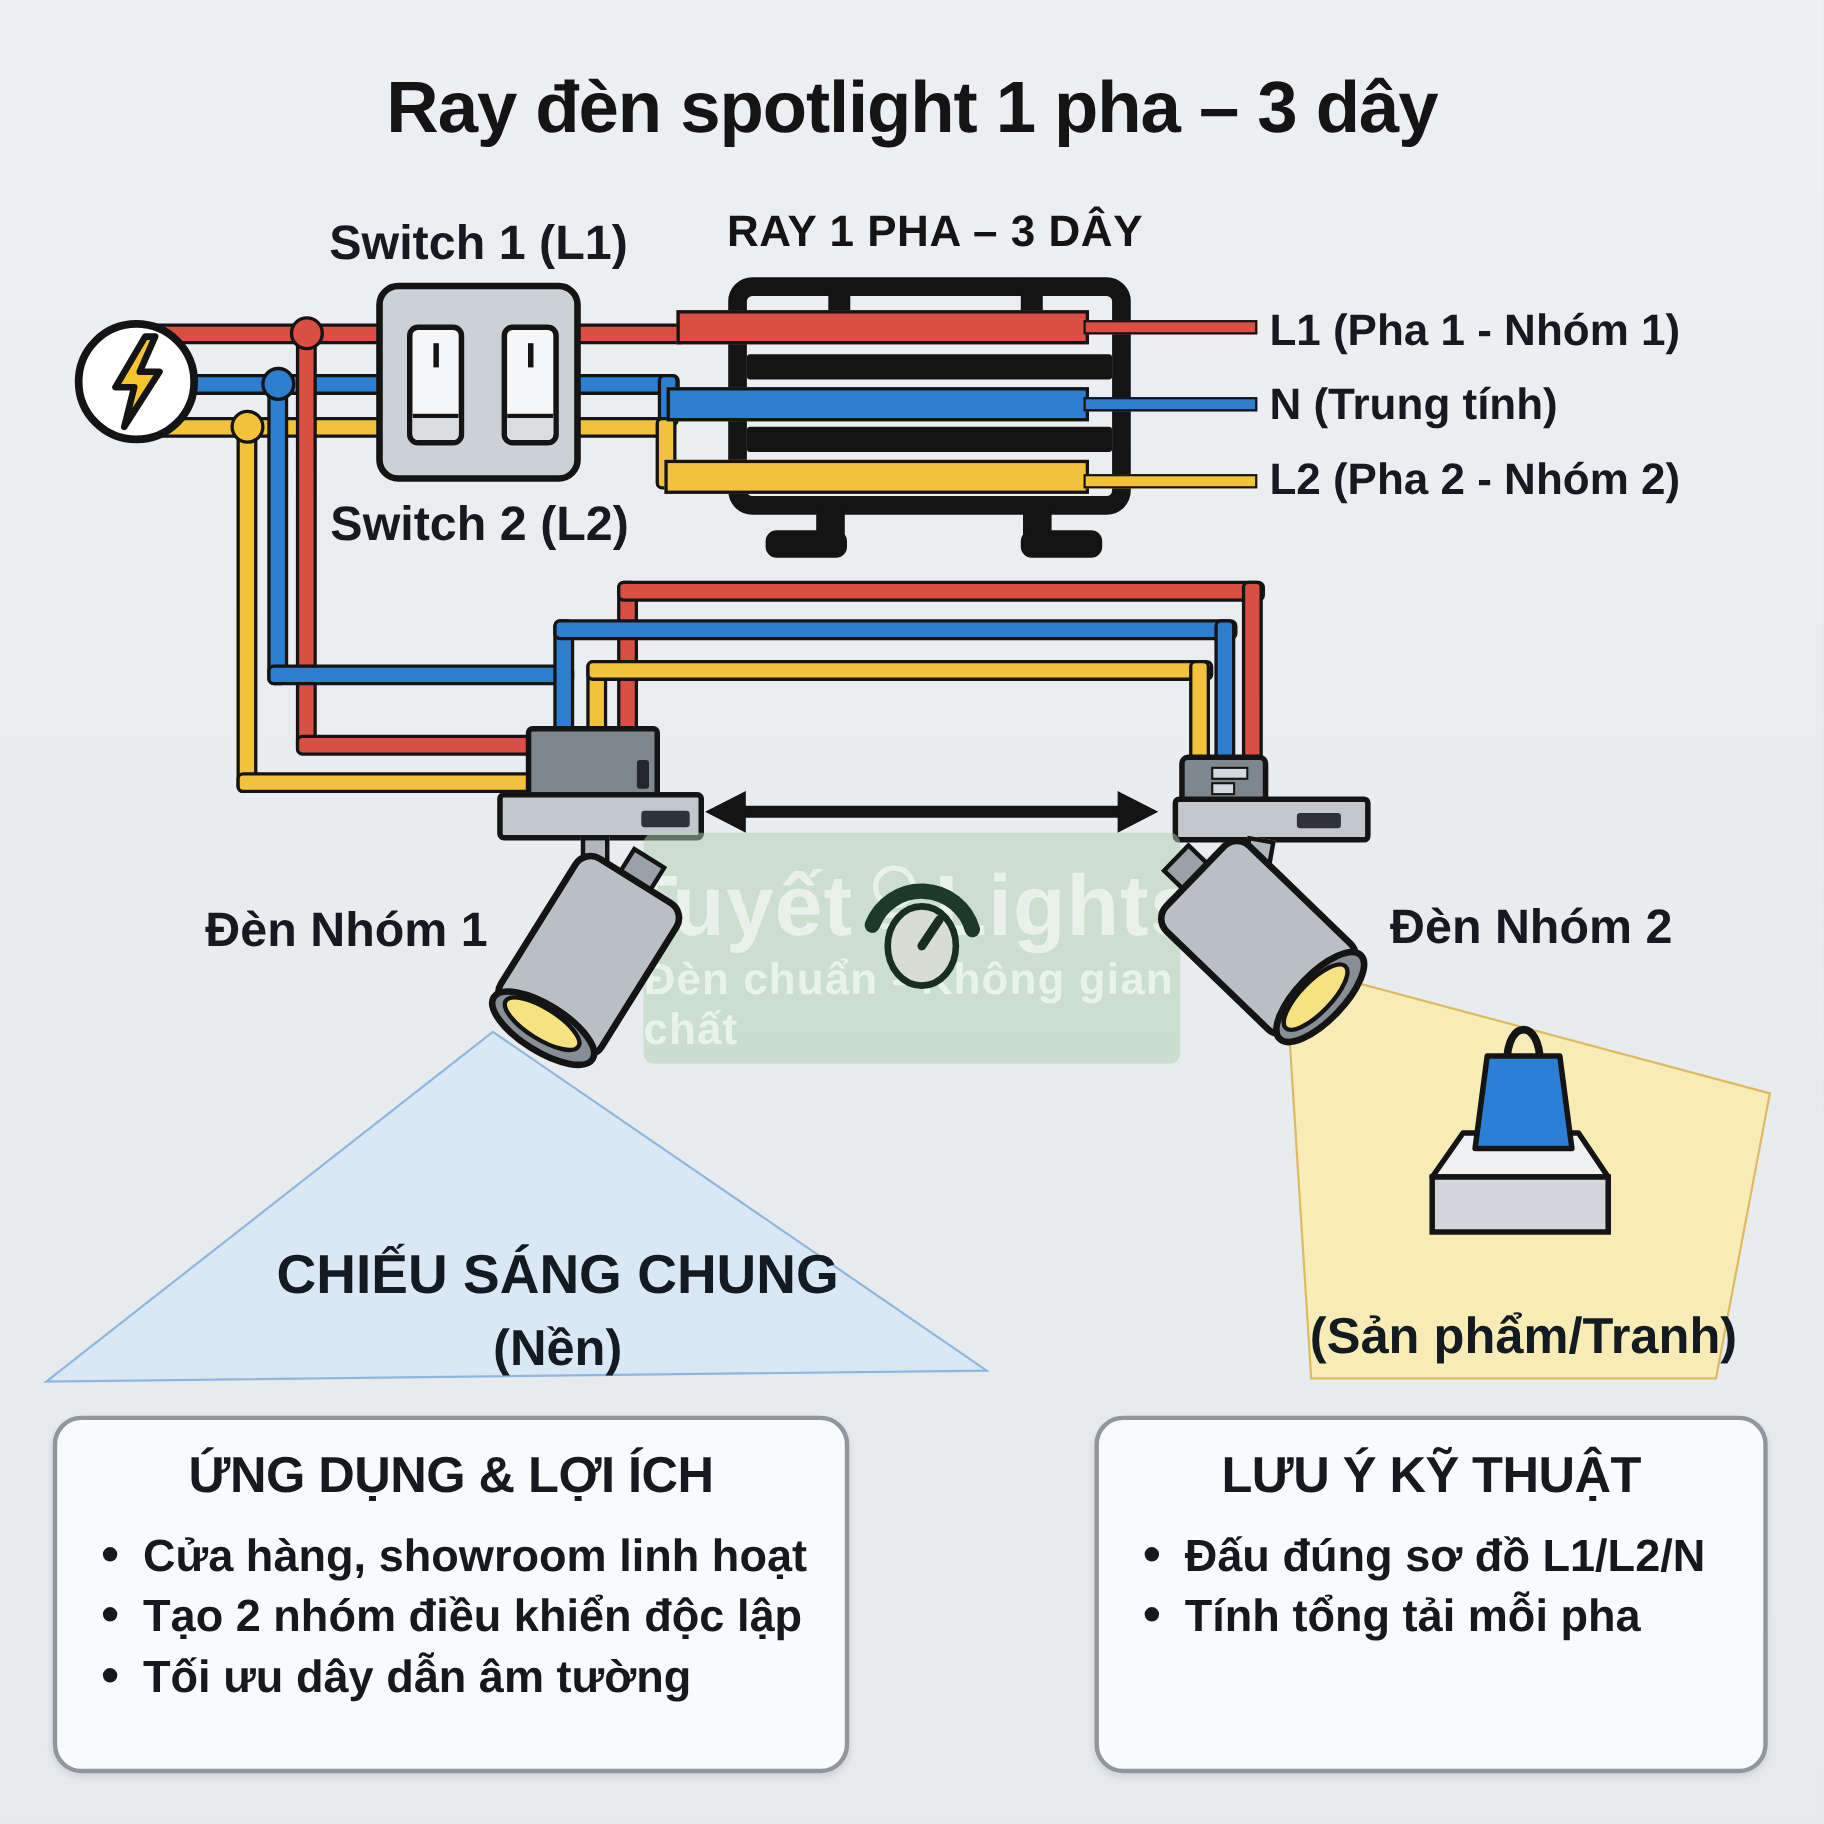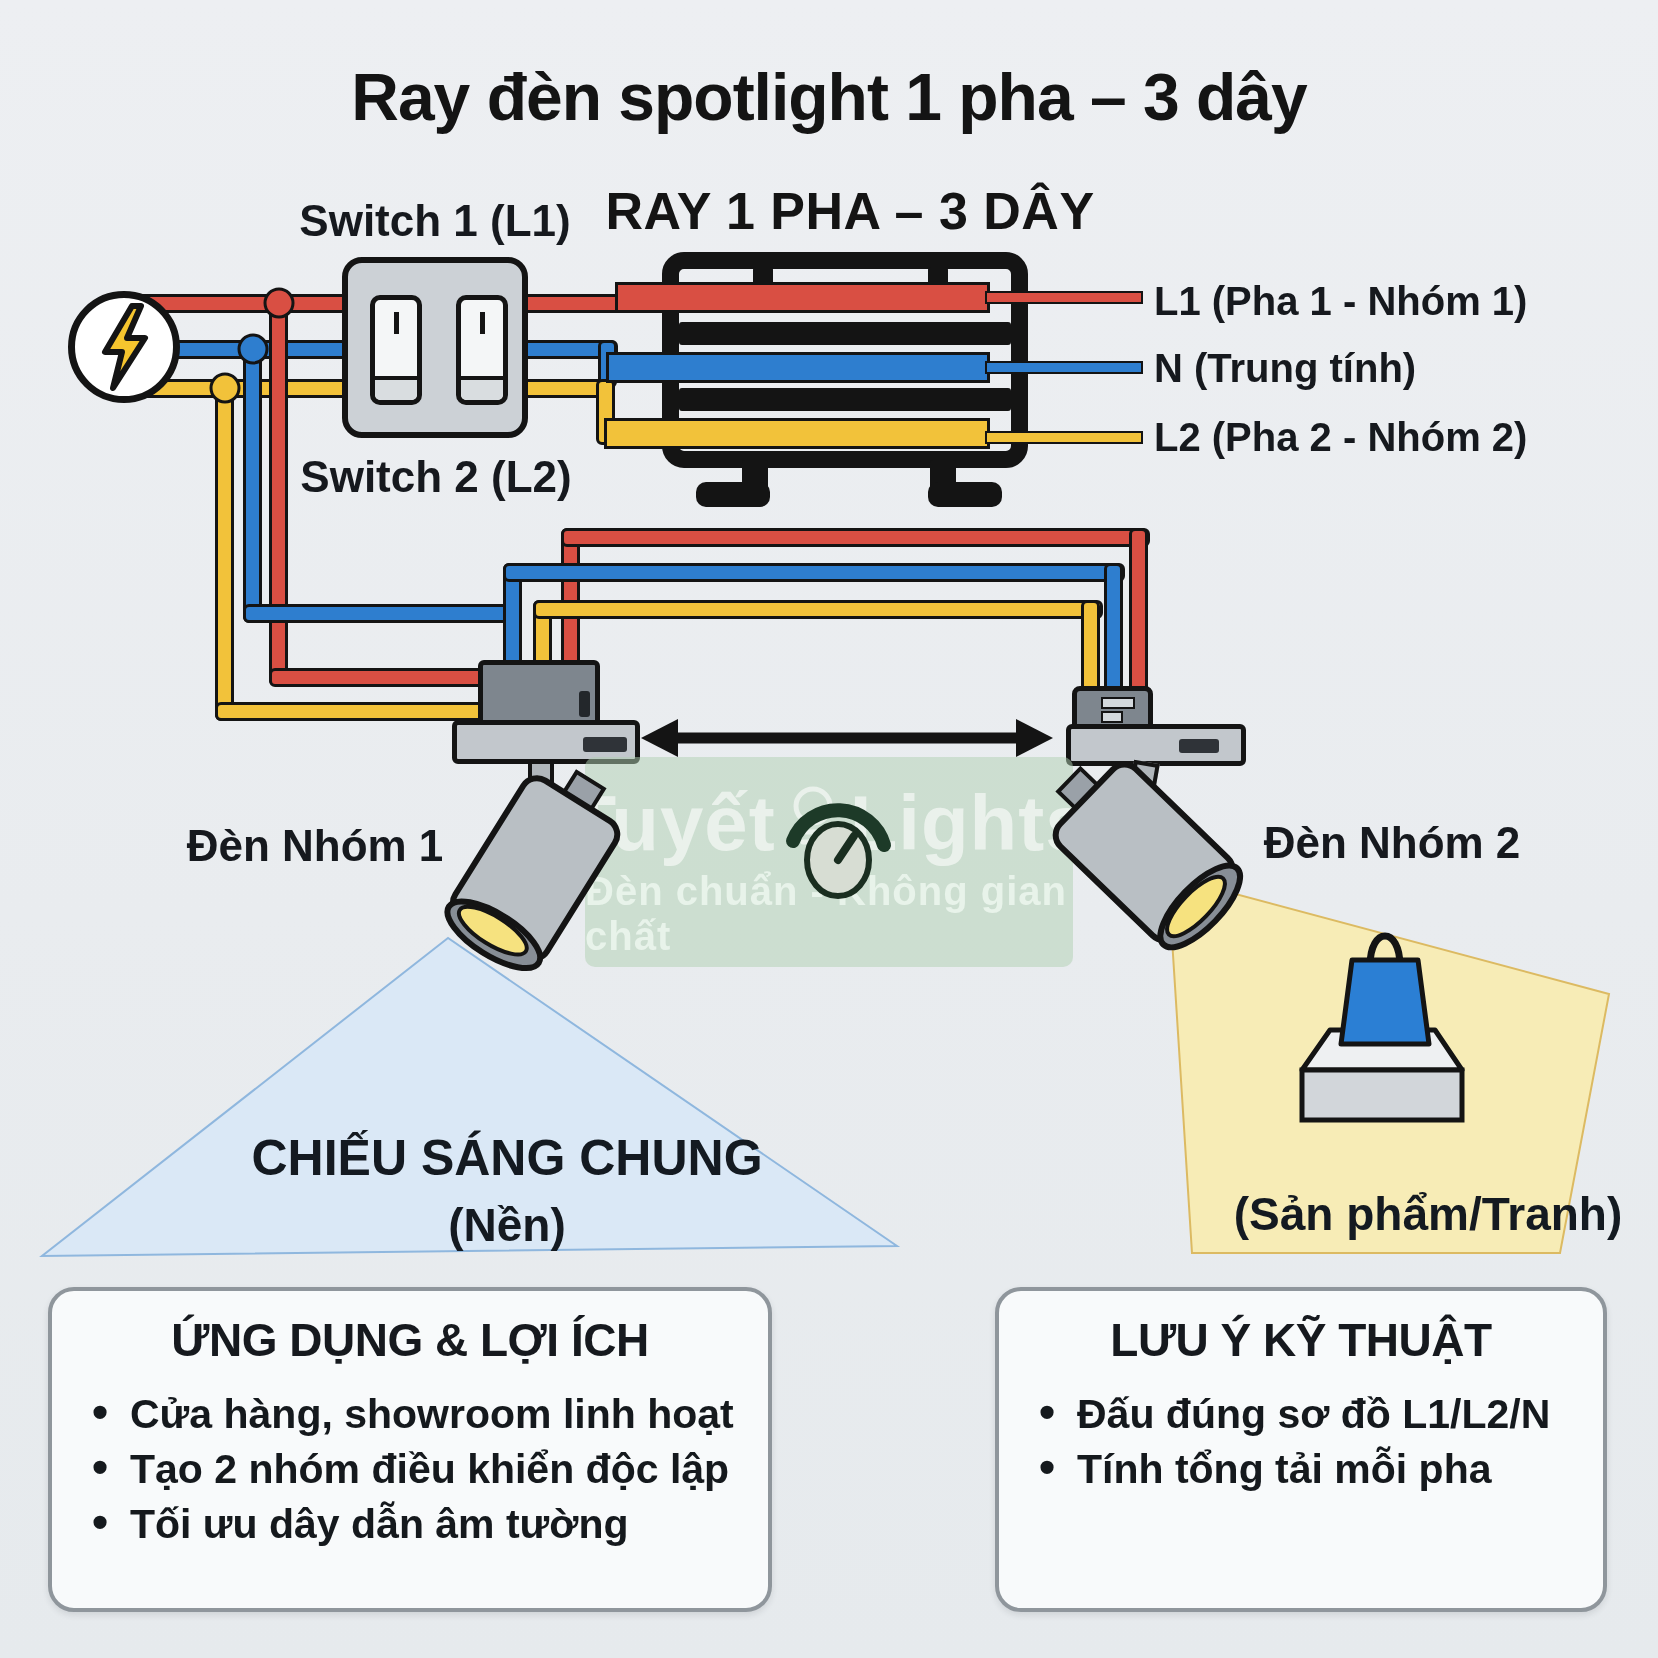--- a/index.html
+++ b/index.html
@@ -180,34 +180,34 @@
       <path d="M 1370 966 C 1370 926, 1400 926, 1400 966" fill="none" stroke="#141414" stroke-width="7"></path>
       <polygon points="1352,960 1418,960 1429,1044 1341,1044" fill="#2b7fd4" stroke="#141414" stroke-width="5" stroke-linejoin="round"></polygon>
     </g>
   </svg>
 
   <div class="abs ctr" style="left:829px;top:97px;font-size:66px;font-weight:800;letter-spacing:-1px;color:#141414;z-index:7;">Ray đèn spotlight 1 pha – 3 dây</div>
 
   <div class="abs ctr lbl" style="left:435px;top:221px;font-size:44px;z-index:7;">Switch 1 (L1)</div>
   <div class="abs ctr lbl" style="left:436px;top:477px;font-size:44px;z-index:7;">Switch 2 (L2)</div>
 
-  <div class="abs ctr" style="left:850px;top:211px;font-size:52px;font-weight:800;letter-spacing:.5px;color:#141414;z-index:7;">RAY 1 PHA – 3 DÂY</div>
+  <div class="abs ctr" style="left:850px;top:211px;font-size:40px;font-weight:800;letter-spacing:.5px;color:#141414;z-index:7;">RAY 1 PHA – 3 DÂY</div>
 
   <div class="abs vctr lbl" style="left:1154px;top:301px;font-size:40px;font-weight:600;z-index:7;">L1 (Pha 1 - Nhóm 1)</div>
   <div class="abs vctr lbl" style="left:1154px;top:368px;font-size:40px;font-weight:600;z-index:7;">N (Trung tính)</div>
   <div class="abs vctr lbl" style="left:1154px;top:437px;font-size:40px;font-weight:600;z-index:7;">L2 (Pha 2 - Nhóm 2)</div>
 
 
   <div class="abs ctr lbl" style="left:315px;top:846px;font-size:44px;font-weight:600;z-index:7;text-align:right;">Đèn Nhóm 1</div>
   <div class="abs ctr lbl" style="left:1392px;top:843px;font-size:44px;font-weight:600;z-index:7;">Đèn Nhóm 2</div>
 
   <div class="abs ctr" style="left:507px;top:1158px;font-size:50px;font-weight:800;color:#141a21;z-index:7;">CHIẾU SÁNG CHUNG</div>
   <div class="abs ctr" style="left:507px;top:1225px;font-size:46px;font-weight:600;color:#141a21;z-index:7;">(Nền)</div>
 
-  <div class="abs ctr" style="left:1385px;top:1214px;font-size:46px;font-weight:600;color:#141a21;z-index:7;margin-left:43px;">(Sản phẩm/Tranh)</div>
+  <div class="abs ctr" style="left:1385px;top:1214px;font-size:46px;font-weight:600;color:#141a21;z-index:7;">(Sản phẩm/Tranh)</div>
 
   <div class="info-box" style="left:48px;top:1287px;width:724px;height:325px;">
     <div class="info-title">ỨNG DỤNG &amp; LỢI ÍCH</div>
     <ul>
       <li>Cửa hàng, showroom linh hoạt</li>
       <li>Tạo 2 nhóm điều khiển độc lập</li>
       <li>Tối ưu dây dẫn âm tường</li>
     </ul>
   </div>
 

